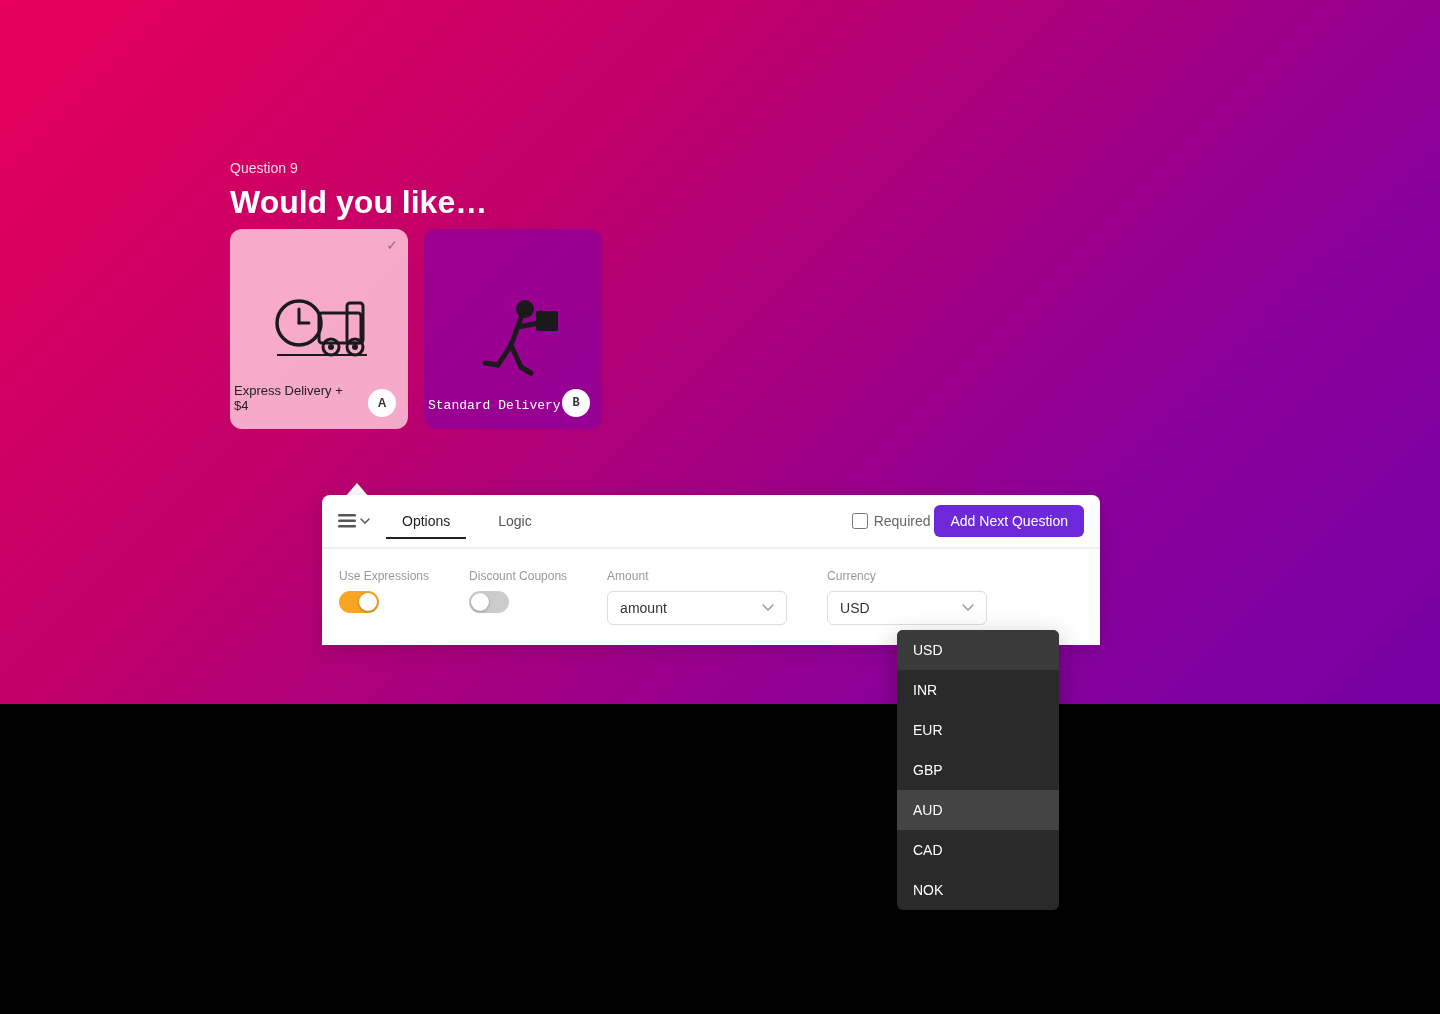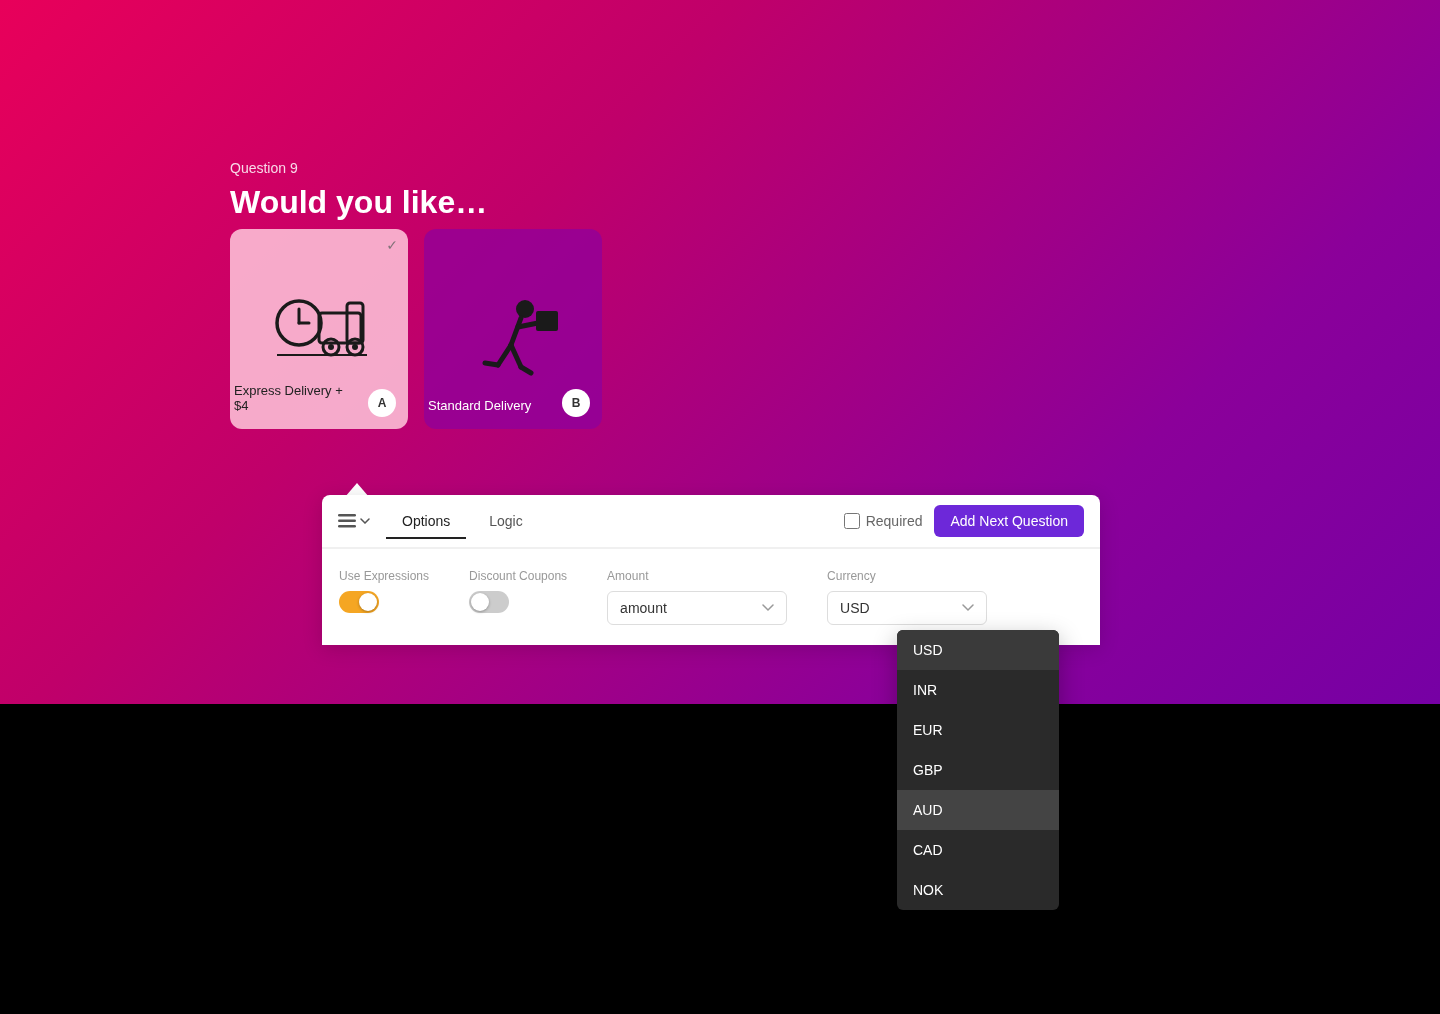--- a/index.html
+++ b/index.html
@@ -70,20 +70,21 @@
       position: relative;
       cursor: pointer;
     }
 
     .card-express {
       background: rgba(255,200,220,0.85);
     }
 
     .card-standard {
       background: rgba(140,0,160,0.7);
+      font-family: Liberation Mono, monospace;
     }
 
     .card-checkmark {
       position: absolute;
       top: 8px;
       right: 10px;
       color: rgba(100,100,100,0.8);
       font-size: 14px;
     }
 
@@ -149,21 +150,21 @@
     .toolbar-icon-btn {
       display: flex;
       align-items: center;
       gap: 4px;
       cursor: pointer;
       color: #555;
     }
 
     .toolbar-tabs {
       display: flex;
-      gap: 7px;
+      gap: 16px;
       margin-left: 8px;
     }
 
     .toolbar-tab {
       padding: 8px 16px;
       font-size: 14px;
       cursor: pointer;
       color: #555;
       border-bottom: 2px solid transparent;
       margin-bottom: -2px;
@@ -172,21 +173,21 @@
     .toolbar-tab.active {
       color: #222;
       border-bottom: 2px solid #222;
       font-weight: 500;
     }
 
     .toolbar-right {
       margin-left: auto;
       display: flex;
       align-items: center;
-      gap: 12px;
+      gap: 4px;
     }
 
     .required-checkbox {
       display: flex;
       align-items: center;
       gap: 6px;
       font-size: 14px;
       color: #666;
     }
 

